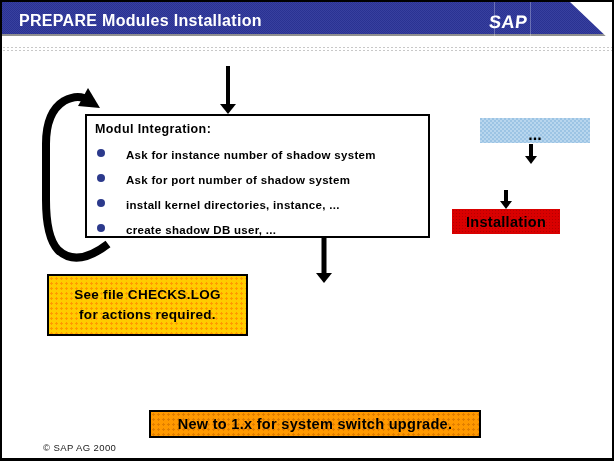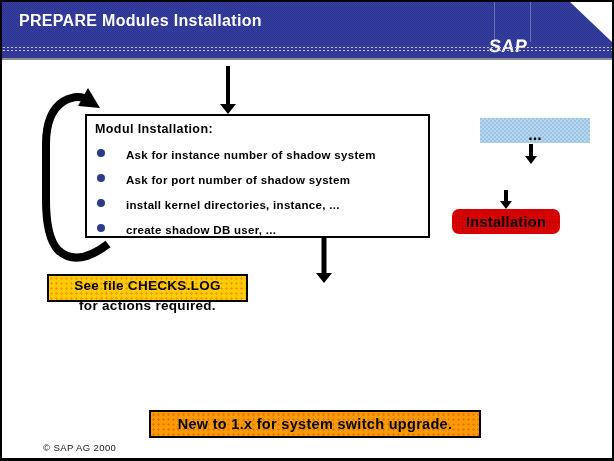--- a/index.html
+++ b/index.html
@@ -3,21 +3,21 @@
 <meta charset="utf-8">
 <style>
   html,body{margin:0;padding:0;background:#fff;}
   body{font-family:"Liberation Sans", sans-serif;}
   .slide{
     position:relative; width:614px; height:461px; box-sizing:border-box;
     background:#fff; border:2px solid #000; border-bottom-width:3px; overflow:hidden;
   }
   
   .top-bar{
-    position:absolute; left:0; top:0; width:100%; height:58px;
+    position:absolute; left:0; top:0; width:100%; height:34px;
     background-color:#2a3292;
     background-image:conic-gradient(#38409f 25%, transparent 0 50%, #38409f 0 75%, transparent 0);
     background-size:2px 2px;
     border-bottom:2px solid #8f8f8f;
     box-sizing:border-box;
   }
   .bar-dots{
     position:absolute; left:0; top:44px; width:100%; height:5px;
     background-image:radial-gradient(#c8c8c8 0.8px, transparent 1px);
     background-size:4px 3px;
@@ -82,30 +82,29 @@
     left:464px; top:163px; width:108px; height:25px; font-size:14.5px; letter-spacing:0.3px;
     background-color:#fff;
     background-image:conic-gradient(#cc1111 25%, transparent 0 50%, #cc1111 0 75%, transparent 0);
     background-size:4px 4px;
   }
   .installation-box{
     left:450px; top:207px; width:108px; height:25px; font-size:14.5px; letter-spacing:0.3px;
     background-color:#d90000;
     background-image:radial-gradient(#b50000 0.8px, transparent 1px);
     background-size:3px 3px;
-    border-radius:7px;
   }
   
   .checks-note{
-    position:absolute; left:45px; top:272px; width:201px; height:28px;
+    position:absolute; left:45px; top:272px; width:201px; height:62px;
     box-sizing:border-box; border:2px solid #000;
     background-color:#ffcc00;
     background-image:radial-gradient(#ff9900 1px, transparent 1.3px);
     background-size:5px 5px;
-    display:flex; flex-direction:column; align-items:center; 
+    display:flex; flex-direction:column; align-items:center; justify-content:center;
     font-size:13.5px; font-weight:bold; color:#000; line-height:20px; letter-spacing:0.3px;
   }
   .new-note{
     position:absolute; left:147px; top:408px; width:332px; height:28px;
     box-sizing:border-box; border:2px solid #000;
     background-color:#ff9900;
     background-image:radial-gradient(#e07d00 1px, transparent 1.3px);
     background-size:5px 5px;
     display:flex; align-items:center; justify-content:center;
     font-size:14.5px; font-weight:bold; color:#000; letter-spacing:0.3px; white-space:nowrap;
@@ -132,21 +131,21 @@
     <div class="shaft"></div>
       <div class="head"></div>
   </div>
 
   <svg class="loop-arrow" width="90" height="195" viewBox="0 0 90 195">
     <path d="M 76 162 Q 45 186 26 168 Q 14 155 14 118 L 14 62 Q 14 30 32 19 Q 43 13 52 16" fill="none" stroke="#000" stroke-width="8" stroke-linecap="butt"></path>
     <polygon points="68,26 46,24 56,6" fill="#000"></polygon>
   </svg>
 
   <div class="module-box">
-    <div class="module-title">Modul Installation:</div>
+    <div class="module-title">Modul Integration:</div>
     <ul class="bullet-list">
       <li>
         <span class="bullet-dot"></span>
         <span class="bullet-text">Ask for instance number of shadow system</span>
       </li>
       <li>
         <span class="bullet-dot"></span>
         <span class="bullet-text">Ask for port number of shadow system</span>
       </li>
       <li>

